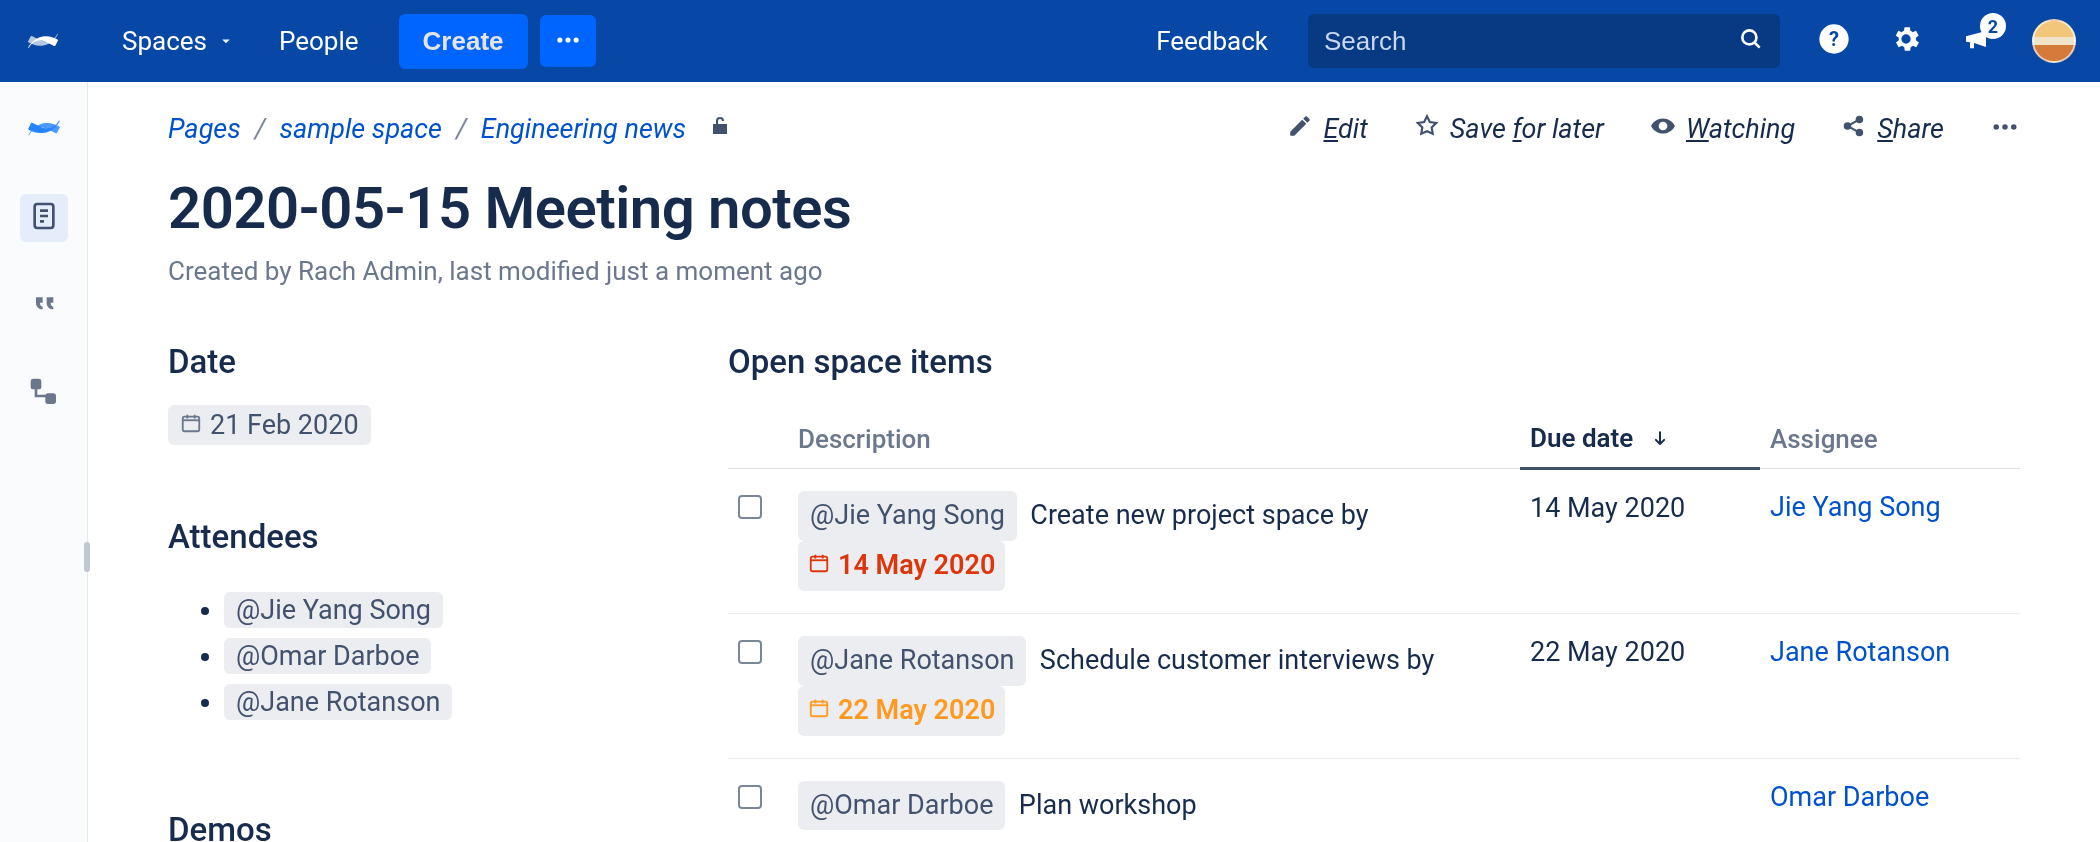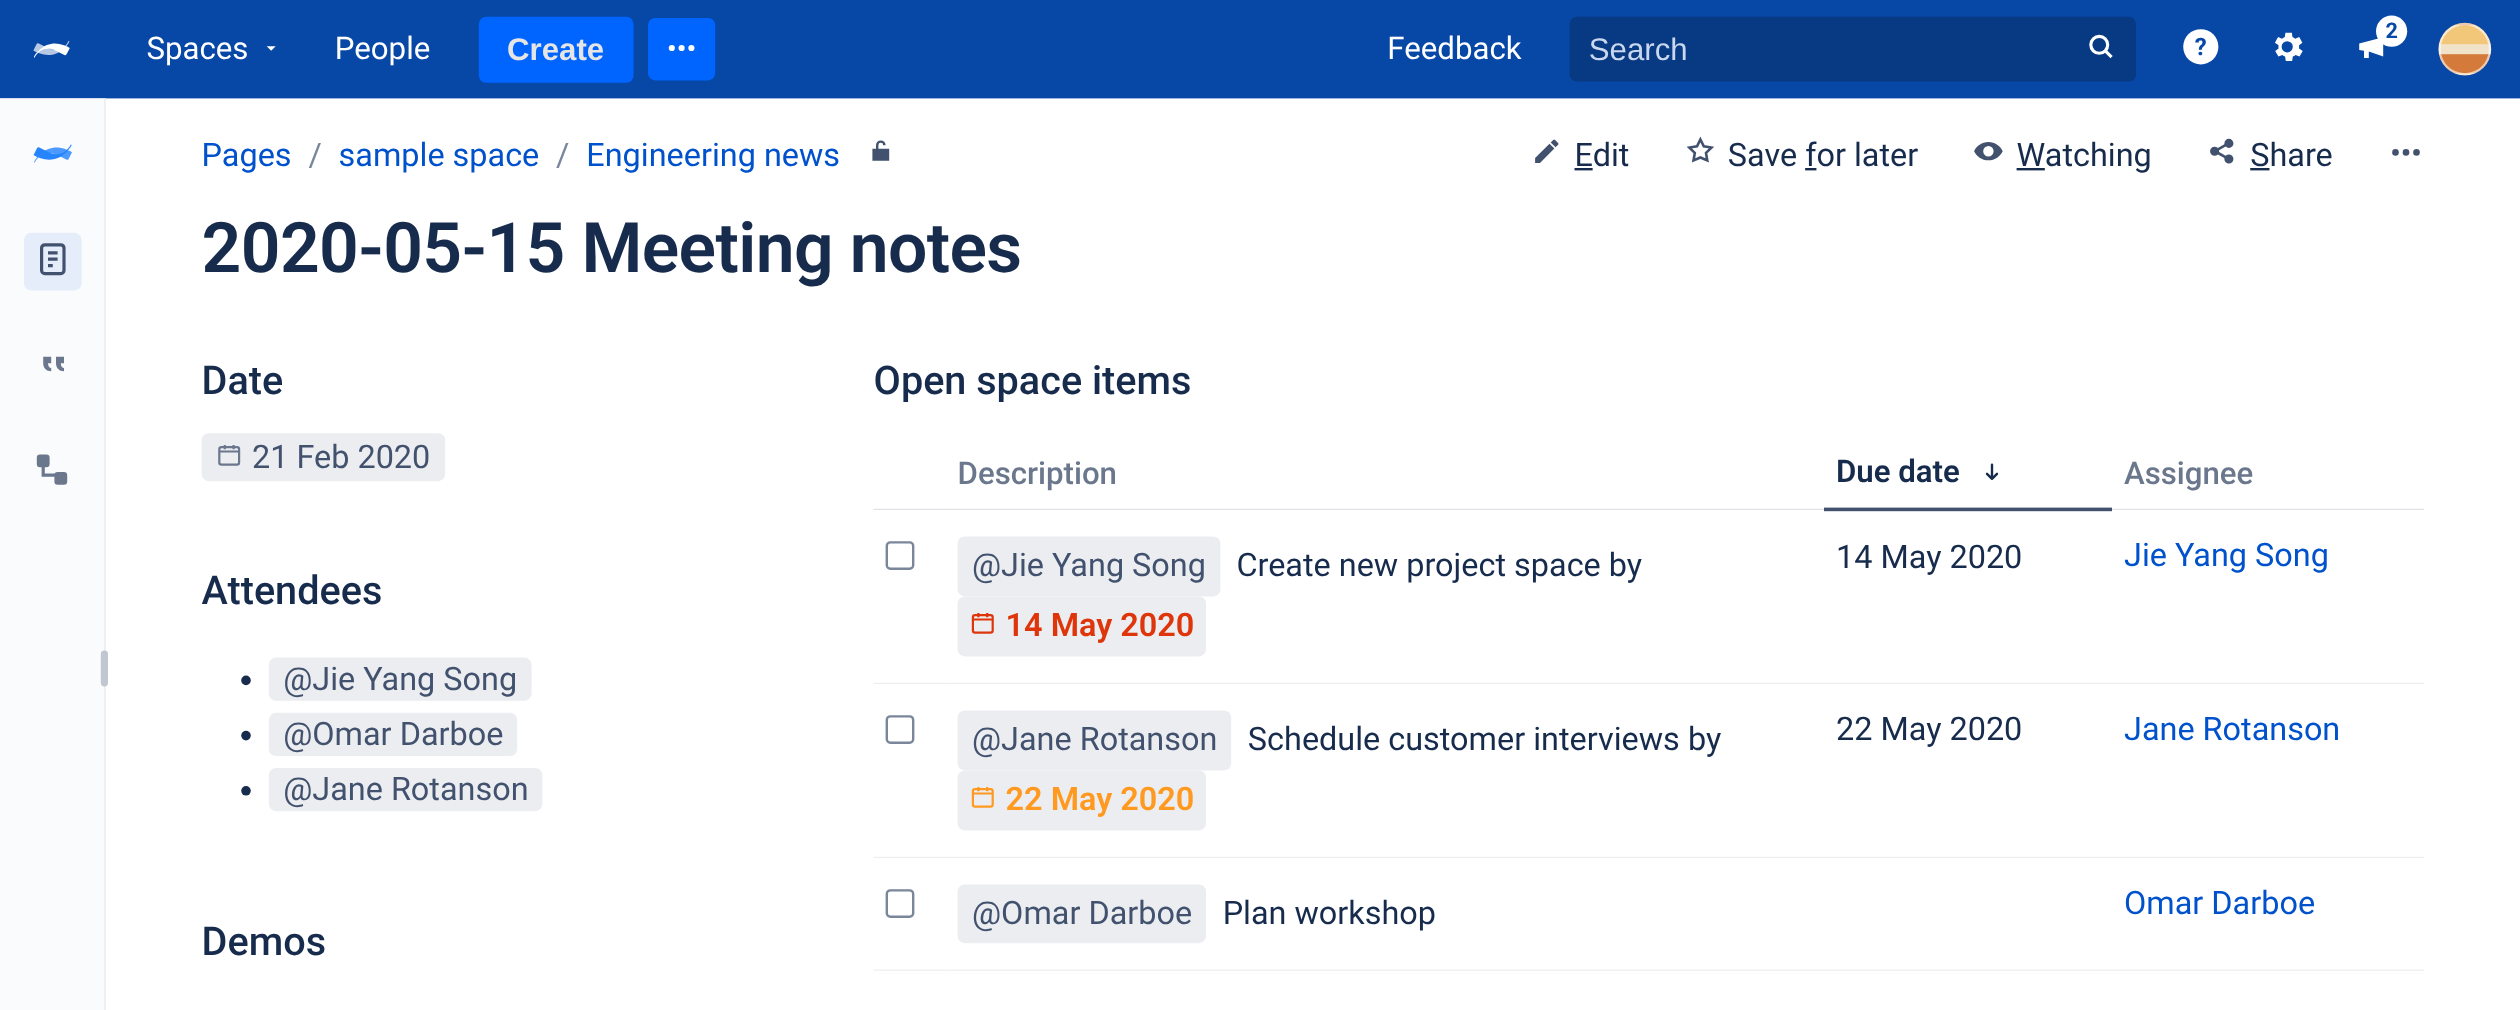--- a/index.html
+++ b/index.html
@@ -111,21 +111,21 @@
   }
   .rail-icon.active { background:#e5ecfa; }
   .rail-icon svg { width:32px; height:32px; }
   .rail-icon .logo-mini svg { width:40px; height:40px; }
   .rail-icon .logo-mini { color:#2684FF; }
   .rail-handle { width:6px; height:30px; background:#c1c7d0; border-radius:3px; align-self:center; position:absolute; top:calc(82px + 460px); left:84px; }
 
   
   .main { flex:1; padding: 30px 80px 0 80px; }
   .crumbs-row {
-    display:flex; align-items:center; gap:22px;
+    display:flex; align-items:center; gap:22px;font-style:italic;
   }
   .crumbs { display:flex; align-items:center; gap:14px; font-size:27px; }
   .crumbs a { color:#0052CC; text-decoration:none; cursor:pointer; }
   .crumbs span.sep { color:#7a869a; }
   .crumbs .lock svg { width:24px; height:24px; color:#42526E; margin-left:8px; }
   .page-actions { margin-left:auto; display:flex; align-items:center; gap:46px; }
   .pa-item { display:flex; align-items:center; gap:10px; font-size:27px; color:#172B4D; cursor:pointer; }
   .pa-item svg { width:26px; height:26px; color:#42526E; }
   .u { text-decoration: underline; }
   .pa-more svg { width:30px; height:30px; color:#42526E; cursor:pointer; }
@@ -383,20 +383,21 @@
                 <circle cx="5" cy="12" r="2.2"></circle>
                 <circle cx="12" cy="12" r="2.2"></circle>
                 <circle cx="19" cy="12" r="2.2"></circle>
               </svg>
           </span>
         </div>
       </div>
     </div>
 
     <h1 class="page-title">2020-05-15 Meeting notes</h1>
+    <div class="meta">Created by Rach Admin, last modified just a moment ago</div>
 
     <div class="content">
 
       <div class="col-left">
         <div class="sec-h">Date</div>
         <span class="chip cal">
           <span>
             <svg viewBox="0 0 24 24" fill="#6B778C">
                 <rect x="3" y="5" width="18" height="16" rx="2" fill="none" stroke="#6B778C" stroke-width="2"></rect>
                 <path d="M3 9h18" stroke="#6B778C" stroke-width="2"></path>

